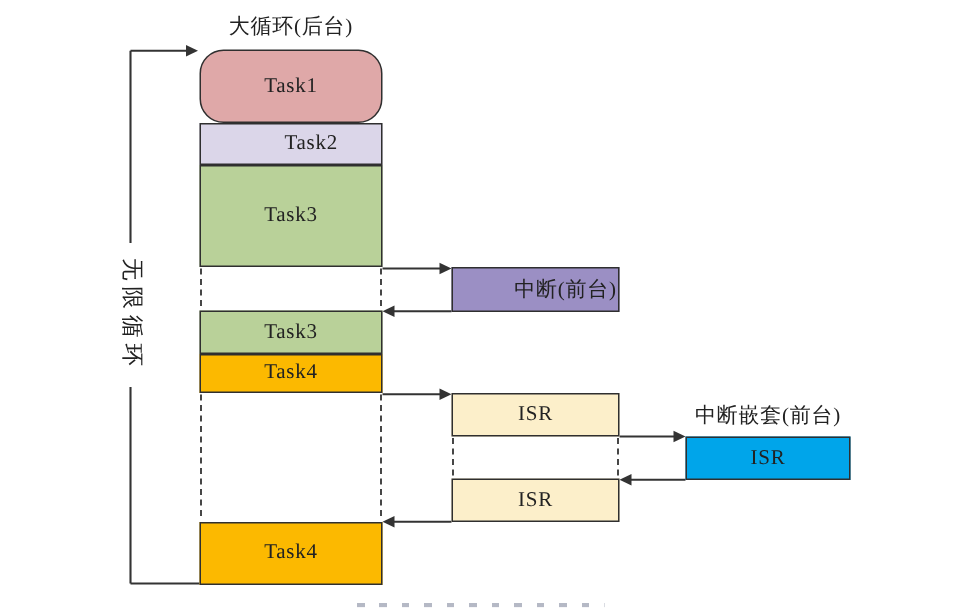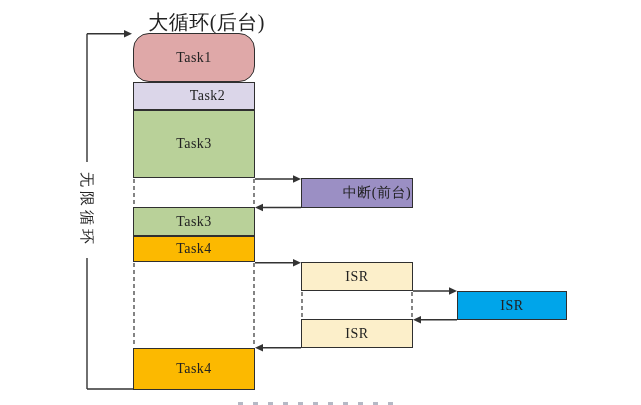--- a/index.html
+++ b/index.html
@@ -18,21 +18,21 @@
   .box{
     position:absolute;
     box-sizing:border-box;
     border:1.6px solid #2f2f2f;
     display:flex;align-items:center;justify-content:center;
     font-size:14px;
   }
   .lbl{letter-spacing:.5px;}
   .caption-text{
     position:absolute;
-    font-size:20px;text-align:right;letter-spacing:.5px;
+    font-size:14px;text-align:center;letter-spacing:.5px;
     white-space:nowrap;
   }
   #title-label{left:123px;top:9px;width:142px;}
   #nested-label{left:450px;top:268px;width:124px;}
   #task1{left:133px;top:33px;width:122px;height:49px;border-radius:16px;}
   #task2{left:133px;top:82px;width:122px;height:28px;}
   #task3a{left:133px;top:110px;width:122px;height:68px;}
   #task3b{left:133px;top:207px;width:122px;height:29px;}
   #task4a{left:133px;top:236px;width:122px;height:26px;}
   #task4b{left:133px;top:348px;width:122px;height:42px;}
@@ -88,20 +88,21 @@
     <line class="dash" x1="134" y1="179" x2="134" y2="206"></line>
     <line class="dash" x1="254" y1="179" x2="254" y2="206"></line>
     <line class="dash" x1="134" y1="263" x2="134" y2="347"></line>
     <line class="dash" x1="254" y1="263" x2="254" y2="347"></line>
 
     <line class="dash" x1="302" y1="292" x2="302" y2="318"></line>
     <line class="dash" x1="412" y1="292" x2="412" y2="318"></line>
   </svg>
 
   <div id="title-label" class="caption-text">大循环(后台)</div>
+  <div id="nested-label" class="caption-text">中断嵌套(前台)</div>
 
   <div id="infinite-loop-label">无限循环</div>
 
   <div id="task1" class="box" style="background-color: rgb(223, 168, 168);">
     <span class="lbl">Task1</span>
   </div>
   <div id="task2" class="box" style="background-color: rgb(219, 214, 233); padding-left: 27px;">
     <span class="lbl">Task2</span>
   </div>
   <div id="task3a" class="box" style="background-color: rgb(185, 209, 153);">

